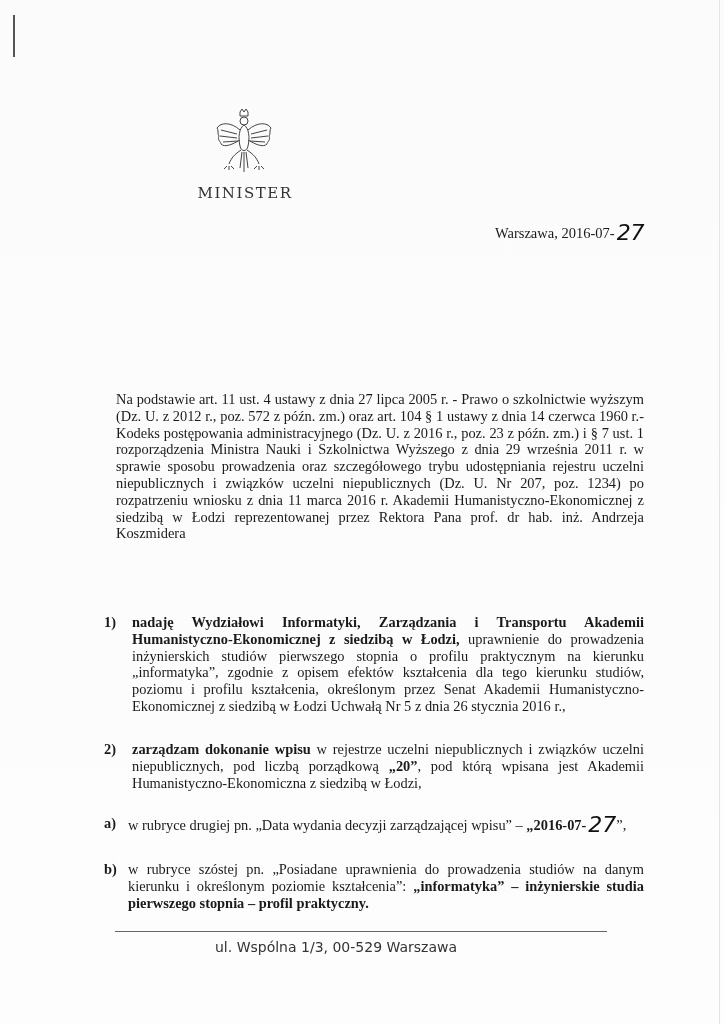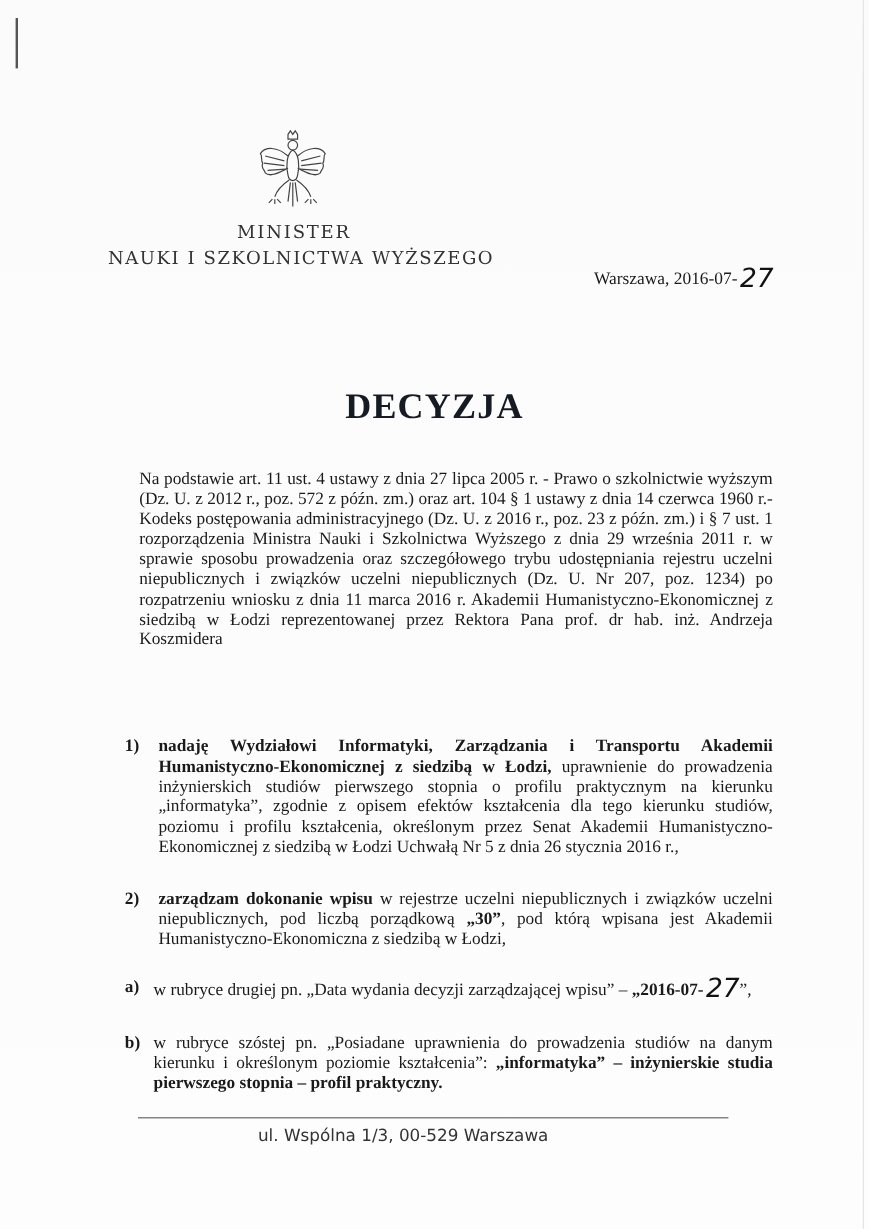--- a/index.html
+++ b/index.html
@@ -53,37 +53,35 @@
       <path d="M35 22 C44 14 54 14 58 20 C56 22 58 26 56 28 C58 32 54 34 54 36 C50 40 42 36 35 32"></path>
       <path d="M8 22 L24 26 M7 28 L24 30 M10 34 L25 33"></path>
       <path d="M54 22 L38 26 M55 28 L38 30 M52 34 L37 33"></path>
       <path d="M28 42 C22 46 18 50 16 56 M34 42 C40 46 44 50 46 56"></path>
       <path d="M29 44 L27 60 M33 44 L35 60 M31 44 L31 64"></path>
       <path d="M14 58 l-3 3 M16 58 l0 4 M18 58 l3 3 M44 58 l-3 3 M46 58 l0 4 M48 58 l3 3"></path>
     </g>
   </svg>
 
   <div class="minister">MINISTER</div>
-  <div class="ministry">NAUKI I SZKOLNICTWA WYŻSZEGO</div>
   <div class="place-date">
     <span>Warszawa, 2016-07-</span><span class="hand">27</span>
   </div>
 
-  <div class="title">DECYZJA</div>
 
   <div class="para p-intro">Na podstawie art. 11 ust. 4 ustawy z dnia 27 lipca 2005 r. - Prawo o szkolnictwie wyższym (Dz. U. z 2012 r., poz. 572 z późn. zm.) oraz art. 104 § 1 ustawy z dnia 14 czerwca 1960 r.- Kodeks postępowania administracyjnego (Dz. U. z 2016 r., poz. 23 z późn. zm.) i § 7 ust. 1 rozporządzenia Ministra Nauki i Szkolnictwa Wyższego z dnia 29 września 2011 r. w sprawie sposobu prowadzenia oraz szczegółowego trybu udostępniania rejestru uczelni niepublicznych i związków uczelni niepublicznych (Dz. U. Nr 207, poz. 1234) po rozpatrzeniu wniosku z dnia 11 marca 2016 r. Akademii Humanistyczno-Ekonomicznej z siedzibą w Łodzi reprezentowanej przez Rektora Pana prof. dr hab. inż. Andrzeja Koszmidera</div>
 
   <div class="item item1">
     <span class="num">1)</span>
     <div class="txt"><b>nadaję Wydziałowi Informatyki, Zarządzania i Transportu Akademii Humanistyczno-Ekonomicznej z siedzibą w Łodzi,</b><span> uprawnienie do prowadzenia inżynierskich studiów pierwszego stopnia o profilu praktycznym na kierunku „informatyka”, zgodnie z opisem efektów kształcenia dla tego kierunku studiów, poziomu i profilu kształcenia, określonym przez Senat Akademii Humanistyczno-Ekonomicznej z siedzibą w Łodzi Uchwałą Nr 5 z dnia 26 stycznia 2016 r.,</span></div>
   </div>
 
   <div class="item item2">
     <span class="num">2)</span>
-    <div class="txt"><b>zarządzam dokonanie wpisu</b><span> w rejestrze uczelni niepublicznych i związków uczelni niepublicznych, pod liczbą porządkową </span><b>„30”</b><span>, pod którą wpisana jest Akademii Humanistyczno-Ekonomiczna z siedzibą w Łodzi,</span></div>
+    <div class="txt"><b>zarządzam dokonanie wpisu</b><span> w rejestrze uczelni niepublicznych i związków uczelni niepublicznych, pod liczbą porządkową </span><b>„20”</b><span>, pod którą wpisana jest Akademii Humanistyczno-Ekonomiczna z siedzibą w Łodzi,</span></div>
   </div>
 
   <div class="item itemA">
     <span class="num">a)</span>
     <div class="txt"><span>w rubryce drugiej pn. „Data wydania decyzji zarządzającej wpisu” – </span><b>„2016-07-</b><span class="hand">27</span><span>”,</span></div>
   </div>
 
   <div class="item itemB">
     <span class="num">b)</span>
     <div class="txt" style="text-align: justify;"><span>w rubryce szóstej pn. „Posiadane uprawnienia do prowadzenia studiów na danym kierunku i określonym poziomie kształcenia”: </span><b>„informatyka” – inżynierskie studia pierwszego stopnia – profil praktyczny.</b></div>

